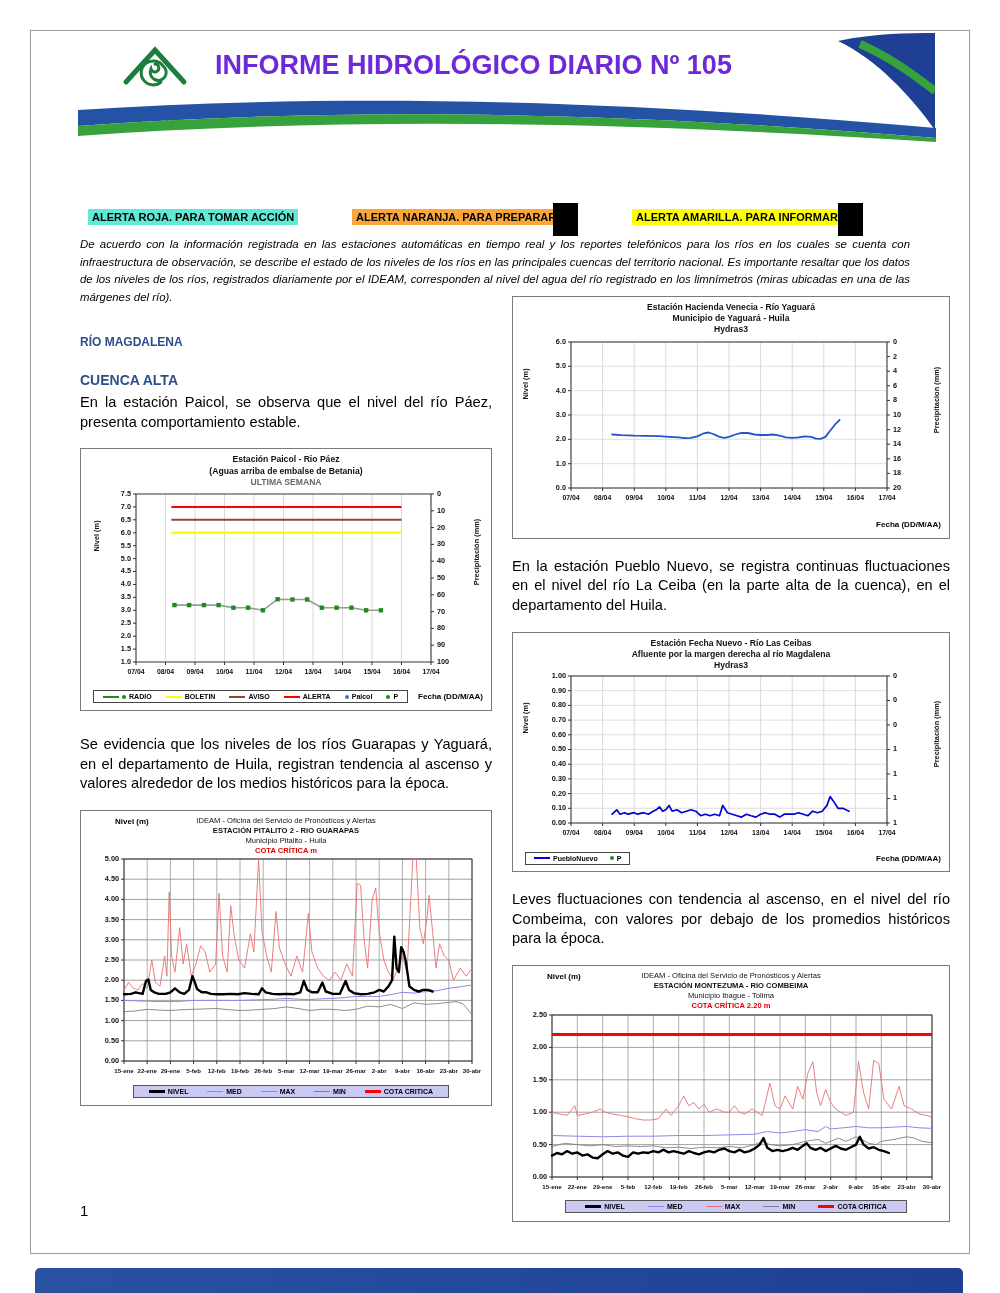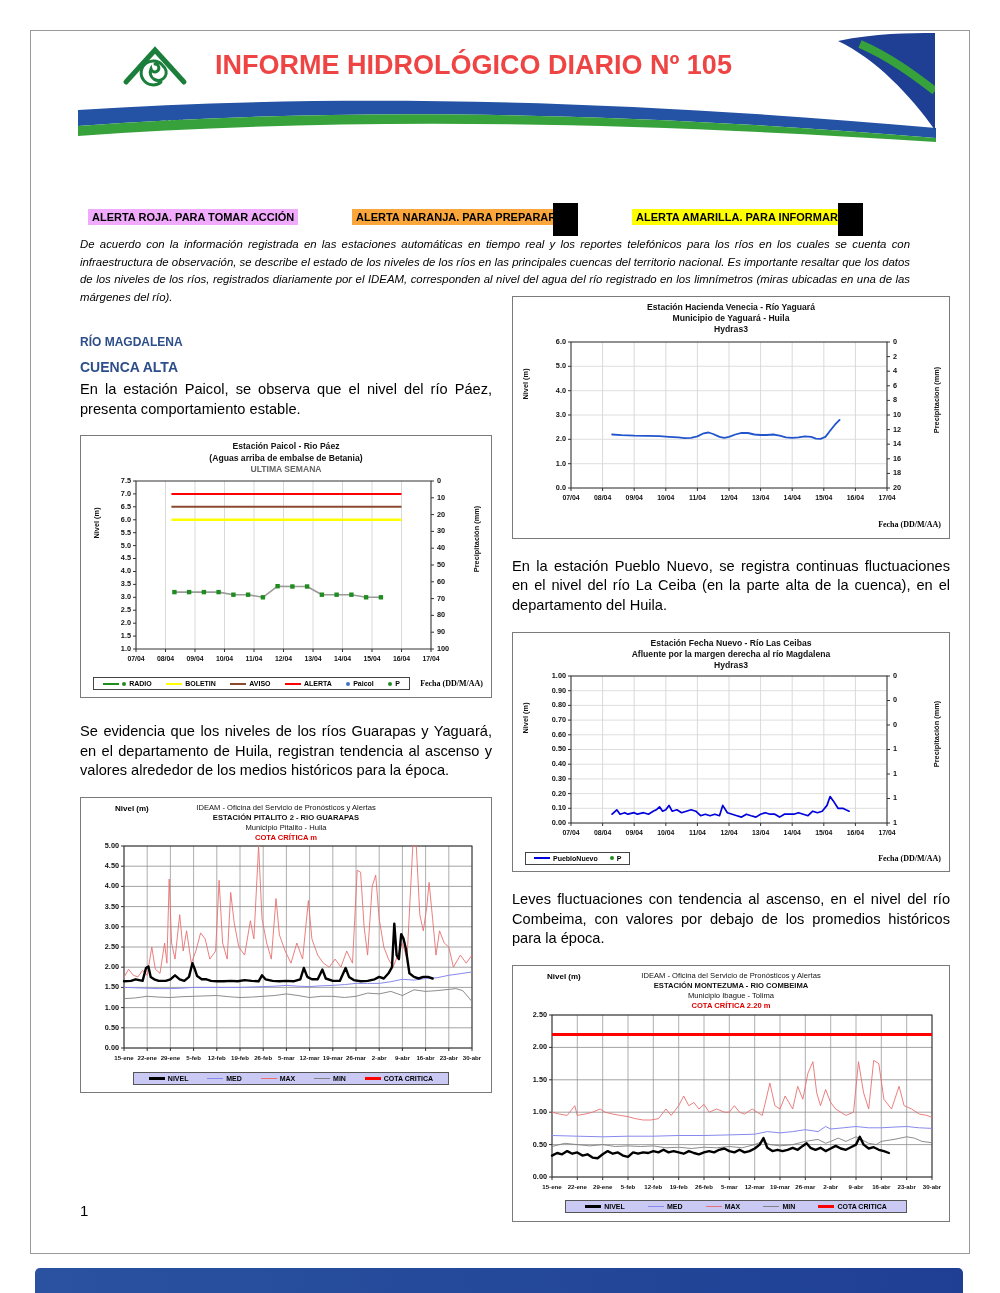--- a/index.html
+++ b/index.html
@@ -2,40 +2,40 @@
 <html><head>
 <meta charset="utf-8">
 <style>
   html,body{margin:0;padding:0;background:#ffffff;}
   body{font-family:"Liberation Sans", sans-serif;color:#000;}
   .page{position:relative;width:1000px;height:1293px;background:#fff;overflow:hidden;}
   .pageframe{position:absolute;left:30px;top:30px;width:938px;height:1222px;border:1px solid #9a9a9a;}
   
   .logo{position:absolute;left:112px;top:42px;width:86px;text-align:center;}
   .logo-text{font-size:17px;font-weight:bold;color:#2e9b4f;letter-spacing:1px;margin-top:-2px;}
-  .title{position:absolute;left:215px;top:50px;margin:0;font-size:27px;font-weight:bold;color:#ef4444;white-space:nowrap;}
+  .title{position:absolute;left:215px;top:50px;margin:0;font-size:27px;font-weight:bold;color:#6d28d9;white-space:nowrap;}
   .swoosh{position:absolute;left:78px;top:98px;}
   .corner{position:absolute;left:838px;top:33px;}
   .meta{position:absolute;left:290px;top:141px;width:645px;text-align:right;font-size:11px;line-height:1.5;}
   
   .alerts{position:absolute;top:203px;left:88px;width:865px;height:36px;}
   .badge{position:absolute;top:6px;display:inline-block;font-size:11px;font-weight:bold;padding:2px 4px;color:#000;white-space:nowrap;}
-  .badge-red{left:0;background:#f0abfc;}
+  .badge-red{left:0;background:#5eead4;}
   .badge-orange{left:264px;background:#faa63a;}
   .badge-yellow{left:544px;background:#ffff00;}
   .blacksq{position:absolute;top:0;width:25px;height:33px;background:#000;}
   .sq1{left:465px;}
   .sq2{left:750px;}
   .intro{position:absolute;left:80px;top:236px;width:830px;margin:0;font-size:11.4px;font-style:italic;text-align:justify;line-height:1.55;}
   
   .col-left{position:absolute;left:80px;top:302px;width:412px;}
   .col-right{position:absolute;left:512px;top:296px;width:438px;}
   .h-area{font-size:14.5px;font-weight:bold;color:#2d4e8a;text-decoration:underline;text-align:center;margin:6px 0 0 0;}
   .h-river{font-size:12px;font-weight:bold;color:#2d4e8a;margin-top:33px;}
-  .h-basin{font-size:14px;font-weight:bold;color:#2d4e8a;margin-top:10px;}
+  .h-basin{font-size:14px;font-weight:bold;color:#2d4e8a;margin-top:23px;}
   .body-par{font-size:14.6px;text-align:justify;margin:5px 0 16px 0;line-height:1.35;}
   
   .chartbox{border:1px solid #7a7a7a;background:#fff;margin-bottom:18px;padding:3px 2px 2px 2px;}
   .chartbox svg{display:block;margin:0 auto;}
   .ch-head{position:relative;padding-top:2px;}
   .ch-corner{position:absolute;left:32px;top:3px;font-size:8px;font-weight:bold;}
   .ct{font-size:8.6px;font-weight:bold;text-align:center;line-height:1.3;color:#111;}
   .t-sm{font-size:7.6px;font-weight:normal;}
   .t-b{font-weight:bold;}
   .t-red{color:#dd0000;font-weight:bold;}
@@ -47,21 +47,21 @@
   
   .leg-row{display:flex;align-items:center;margin:1px 6px 3px 10px;min-height:16px;}
   .leg-center{justify-content:center;}
   .leg-box{display:inline-flex;align-items:center;border:1px solid #444;padding:2px 8px;gap:12px;background:#fff;}
   .leg-grow{flex:1;justify-content:space-around;margin-right:10px;}
   .leg-lav{background:#c9c9f3;border-color:#555;flex:1;justify-content:space-evenly;margin:0 34px 2px 40px;}
   .litem{display:inline-flex;align-items:center;gap:3px;}
   .lline{display:inline-block;width:16px;}
   .ldot{display:inline-block;width:4px;height:4px;border-radius:50%;}
   .llab{font-size:7px;font-weight:bold;}
-  .leg-after{margin-left:auto;font-size:8px;font-weight:bold;white-space:nowrap;font-family:Liberation Serif, serif;}
+  .leg-after{margin-left:auto;font-size:8px;font-weight:bold;white-space:nowrap;}
   .pagenum{position:absolute;left:80px;top:1202px;font-size:15px;}
   .bottom-band{position:absolute;left:35px;top:1268px;width:928px;height:25px;background:linear-gradient(90deg,#2a52a0,#1f3f94);border-radius:5px 5px 0 0;}
 </style>
 </head>
 <body>
 
 <div class="page">
   <div class="pageframe"></div>
 
   <div class="logo">

